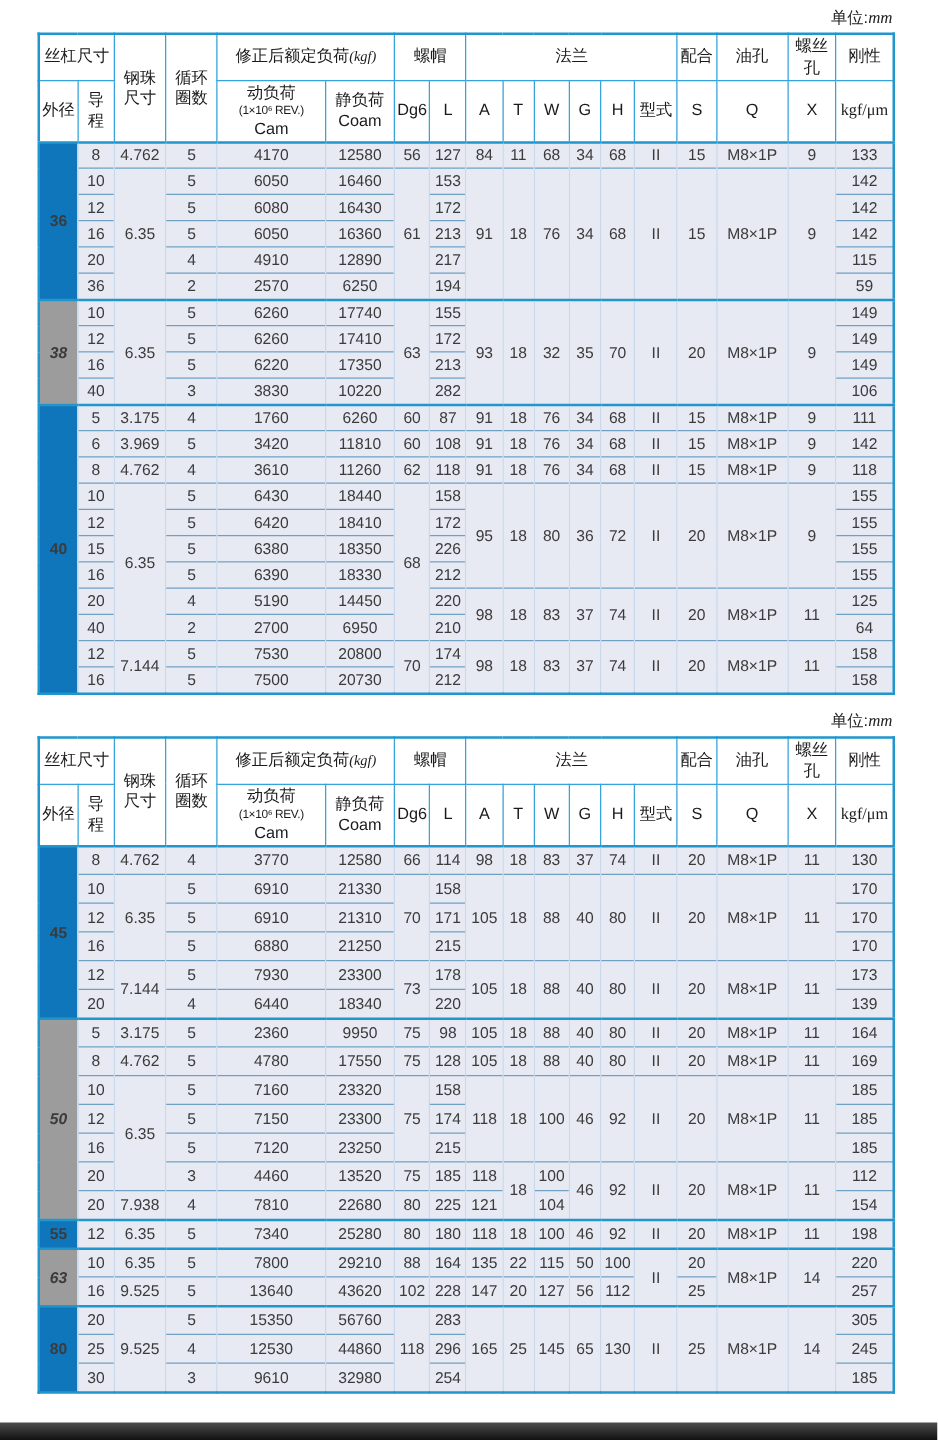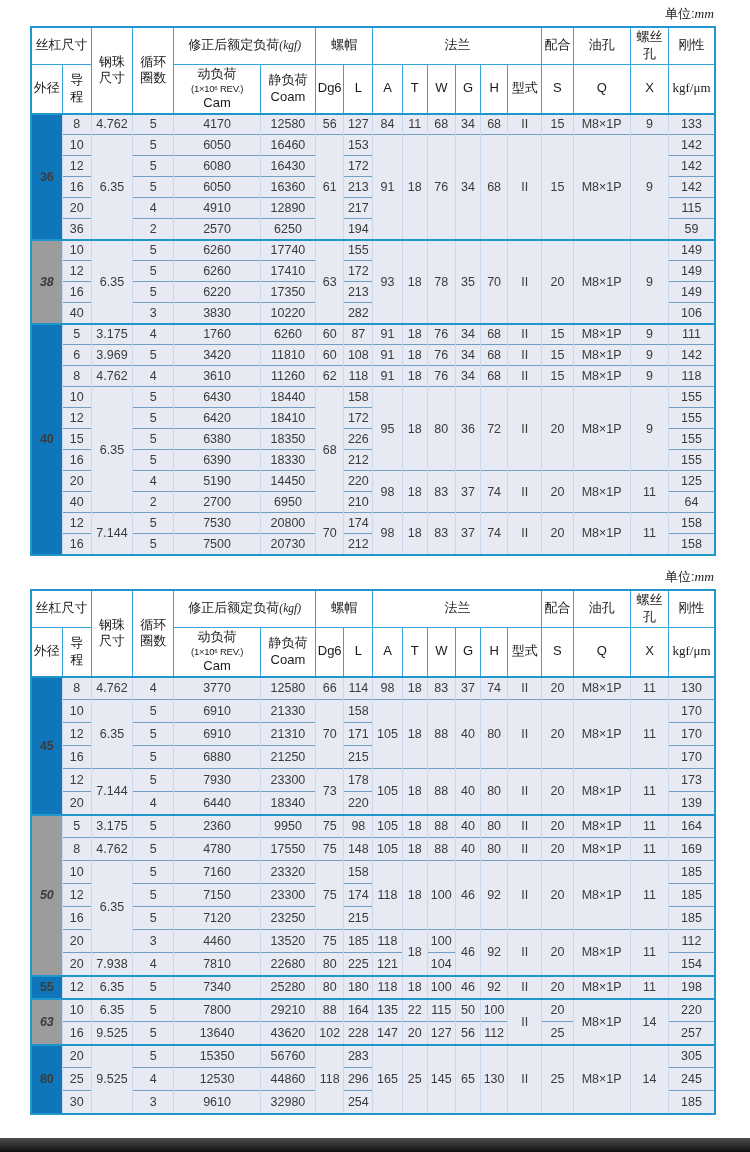--- a/index.html
+++ b/index.html
@@ -244,21 +244,21 @@
           <td class="ghead gray" rowspan="4">38</td>
           <td>10</td>
           <td rowspan="4">6.35</td>
           <td>5</td>
           <td>6260</td>
           <td>17740</td>
           <td rowspan="4">63</td>
           <td>155</td>
           <td rowspan="4">93</td>
           <td rowspan="4">18</td>
-          <td rowspan="4">78</td>
+          <td rowspan="4">32</td>
           <td rowspan="4">35</td>
           <td rowspan="4">70</td>
           <td rowspan="4">II</td>
           <td rowspan="4">20</td>
           <td rowspan="4">M8×1P</td>
           <td rowspan="4">9</td>
           <td>149</td>
         </tr>
         <tr>
           <td>12</td>
@@ -657,21 +657,21 @@
           <td>11</td>
           <td>164</td>
         </tr>
         <tr>
           <td>8</td>
           <td>4.762</td>
           <td>5</td>
           <td>4780</td>
           <td>17550</td>
           <td>75</td>
-          <td>148</td>
+          <td>128</td>
           <td>105</td>
           <td>18</td>
           <td>88</td>
           <td>40</td>
           <td>80</td>
           <td>II</td>
           <td>20</td>
           <td>M8×1P</td>
           <td>11</td>
           <td>169</td>

